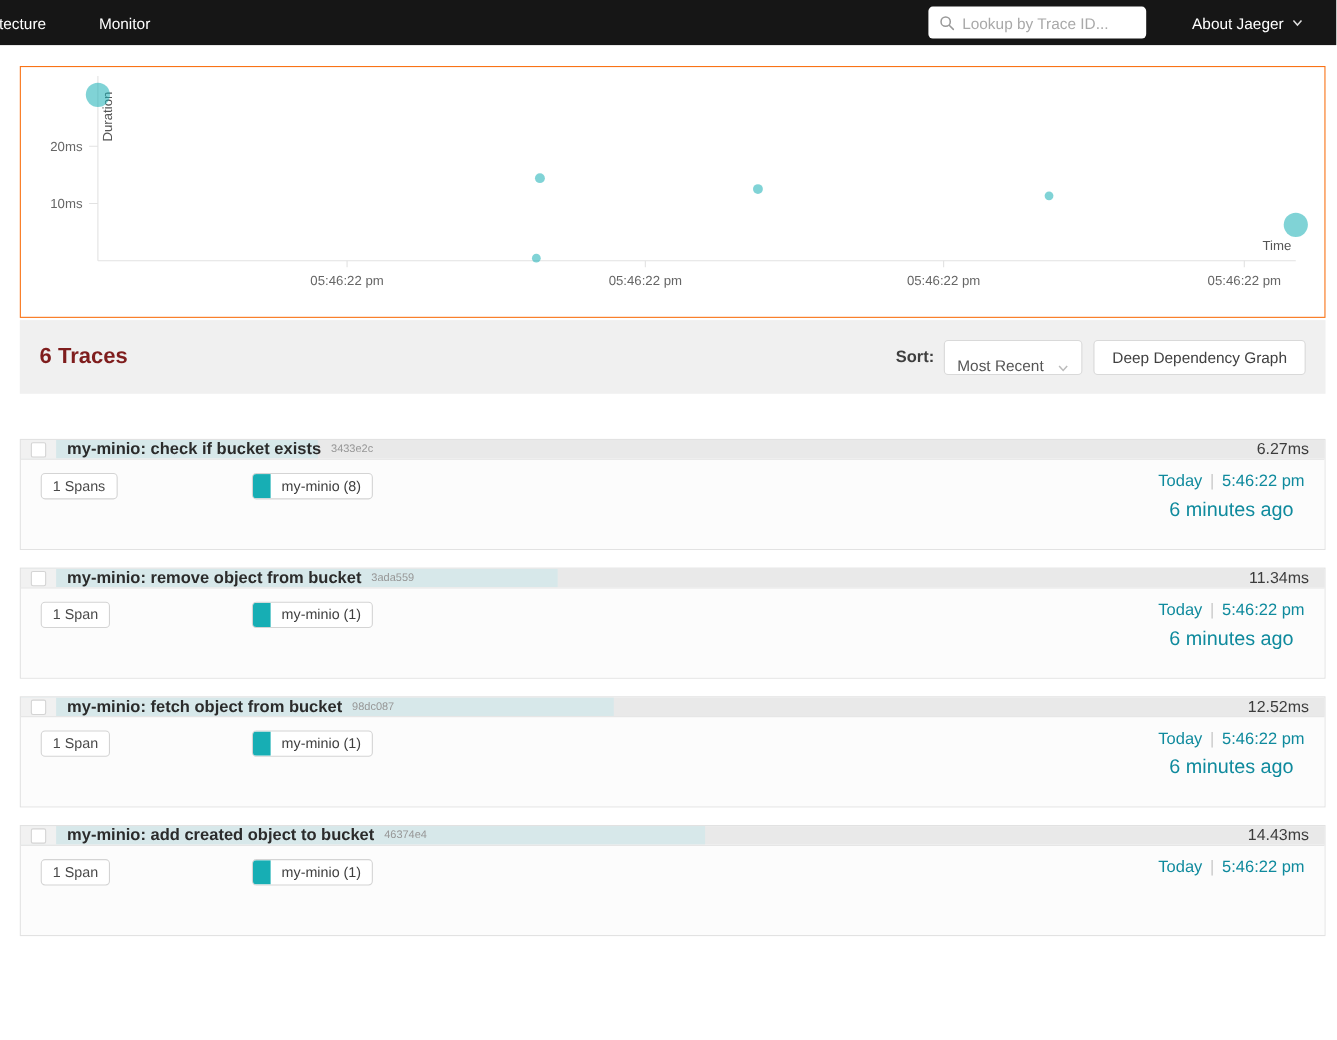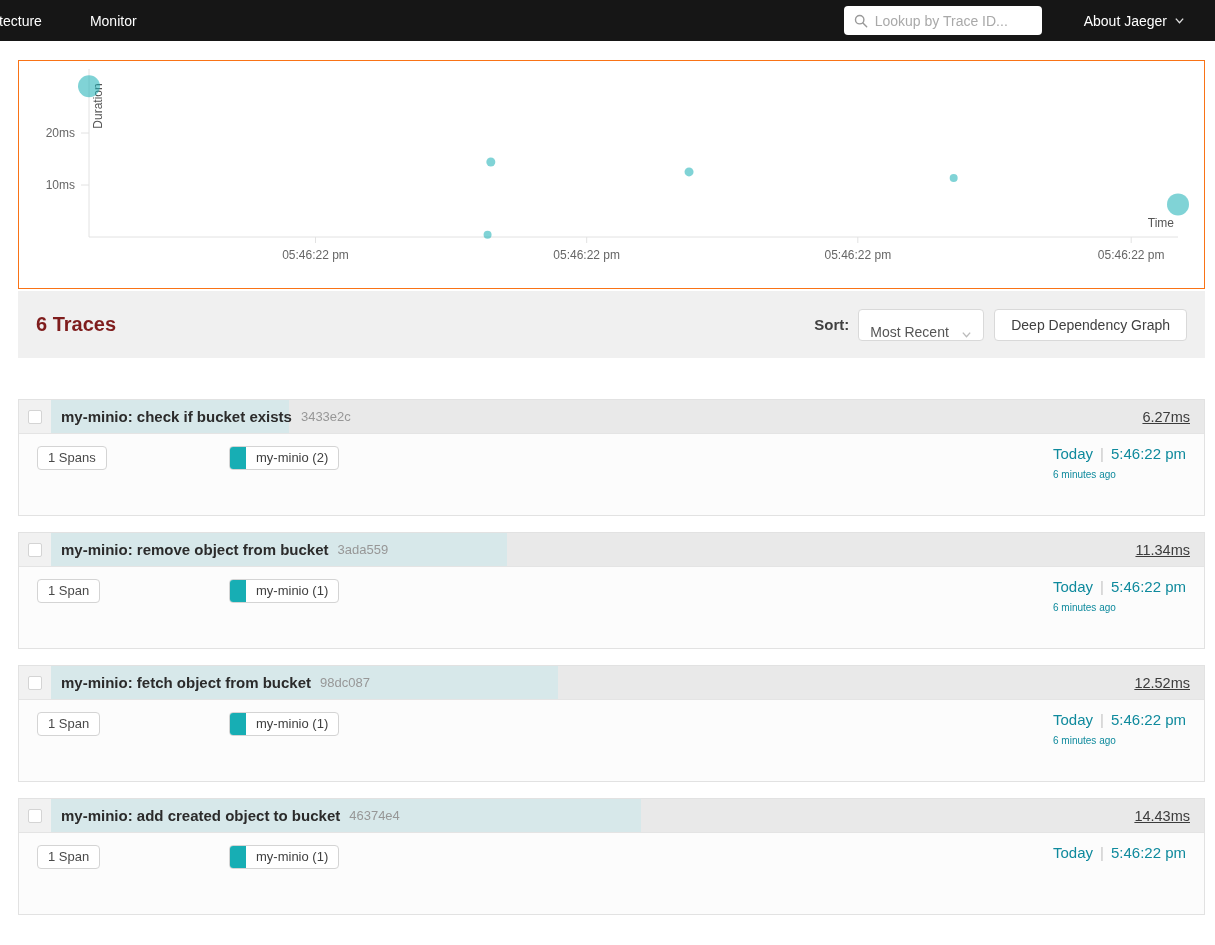--- a/index.html
+++ b/index.html
@@ -34,39 +34,39 @@
              padding:0 16px; font-size:14px; color:#404040; display:flex; align-items:center; cursor:pointer; }
 
   
   .banner { margin-top:22px; height:61px; background:#e2f1f1; border:1px solid #a6ced2;
             display:flex; align-items:center; padding-left:18px; }
   .banner-text { font-size:17px; font-weight:bold; color:#243b3c; }
 
   
   .rows { margin-top:41px; }
   .trace-row { border:1px solid #e2e2e2; margin-bottom:16px; background:#fff; cursor:pointer; }
-  .row-head { position:relative; height:33px; background:#e9e9e9; display:flex; align-items:center; overflow:hidden; }
+  .row-head { position:relative; height:17px; background:#e9e9e9; display:flex; align-items:center; overflow:hidden; }
   .dur-bar { position:absolute; left:0; top:0; bottom:0; background:#d7e8ea; }
   .cb-cell { position:absolute; left:0; top:0; bottom:0; width:32px; background:#f1f1f1; display:flex; align-items:center; justify-content:center; }
   .cb { width:14px; height:14px; background:#fff; border:1px solid #d4d4d4; border-radius:2px; display:inline-block; }
   .row-title { position:relative; margin-left:42px; font-size:15px; font-weight:bold; color:#2b2b2b; white-space:nowrap; }
-  .row-hash { position:relative; margin-left:9px; font-size:13px; color:#979797; }
-  .row-dur { position:relative; margin-left:auto; margin-right:14px; font-size:14.5px; color:#3c3c3c;text-decoration:underline; }
+  .row-hash { position:relative; margin-left:9px; font-size:10px; color:#979797; }
+  .row-dur { position:relative; margin-left:auto; margin-right:14px; font-size:14.5px; color:#3c3c3c; }
   .row-body { position:relative; height:82px; background:#fcfcfc; border-top:1px solid #e4e4e4; }
   .pill { position:absolute; left:18px; top:12px; background:#fff; border:1px solid #d4d4d4; border-radius:4px;
           padding:3px 10px 4px; font-size:13px; color:#4a4a4a; }
   .svc-tag { position:absolute; left:210px; top:12px; display:inline-flex; align-items:stretch;
              border:1px solid #d4d4d4; border-radius:4px; overflow:hidden; background:#fff; }
   .svc-color { width:16px; background:#17aeb4; }
   .svc-label { padding:3px 10px 4px; font-size:13px; color:#3e3e3e; }
-  .when { position:absolute; right:18px; top:11px; text-align:left; }
+  .when { position:absolute; right:18px; top:11px; text-align:center; }
   .when-line { font-size:15px; }
   .lnk { color:#0f8a9d; text-decoration:none; cursor:pointer; }
   .sep { color:#c9c9c9; margin:0 7px; }
-  .ago { margin-top:7px; font-size:10px; color:#0f8a9d; }
+  .ago { margin-top:7px; font-size:18px; color:#0f8a9d; }
 
   svg text { font-family:"Liberation Sans", sans-serif; }
 </style>
 </head>
 <body>
 
 <div class="nav">
   <span class="nav-item first">itecture</span>
   <span class="nav-item">Monitor</span>
   <span class="nav-spacer"></span>
@@ -136,21 +136,21 @@
         <span class="cb"></span>
       </div>
       <span class="row-title">my-minio: check if bucket exists</span>
       <span class="row-hash">3433e2c</span>
       <span class="row-dur">6.27ms</span>
     </div>
     <div class="row-body">
       <span class="pill">1 Spans</span>
       <span class="svc-tag">
         <span class="svc-color"></span>
-        <span class="svc-label">my-minio (2)</span>
+        <span class="svc-label">my-minio (8)</span>
       </span>
       <div class="when">
         <div class="when-line">
           <a class="lnk">Today</a><span class="sep">|</span><a class="lnk">5:46:22 pm</a>
         </div>
         <div class="ago">6 minutes ago</div>
       </div>
     </div>
   </div>
 

